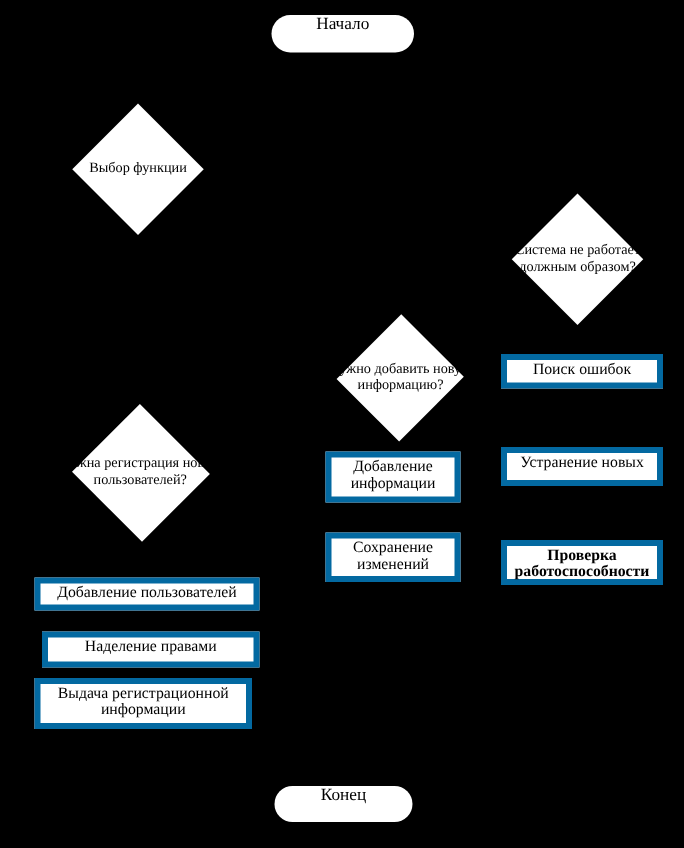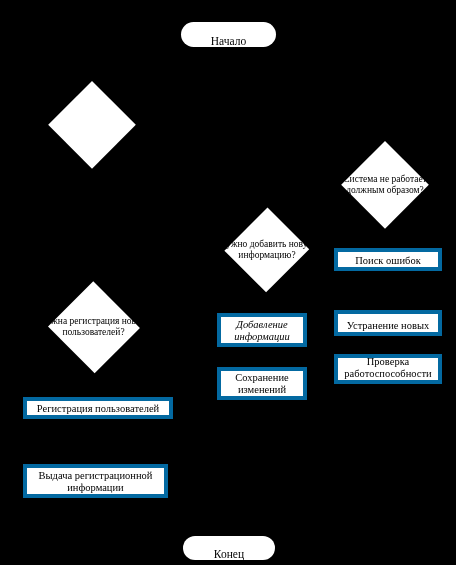--- a/index.html
+++ b/index.html
@@ -12,26 +12,25 @@
     width: 456px;
     height: 565px;
     background: #000000;
     overflow: hidden;
     font-family: "Liberation Serif", "DejaVu Serif", serif;
   }
   .node {
     position: absolute;
     box-sizing: border-box;
     display: flex;
-    align-items: flex-end;
+    align-items: flex-start;
     justify-content: center;
     text-align: center;
     color: #000000;
     line-height: 1.08;
-    margin-top: 12px;
   }
   
   .terminator {
     background: #ffffff;
     border-radius: 999px;
     font-size: 11.5px;
   }
   
   .process {
     background: #ffffff;
@@ -70,61 +69,65 @@
 <body>
 
 <div id="canvas">
 
   <div class="node terminator" style="left:181px; top:10px; width:95px; height:25px;">
     <span>Начало</span>
   </div>
 
   <div class="node decision" style="left:48px; top:69px; width:88px; height:88px;">
     <div class="dia-shape"></div>
+    <div class="dia-label">Выбор функции</div>
   </div>
 
   <div class="node decision wide" style="left:341px; top:129px; width:88px; height:88px;font-family:Liberation Serif, serif;">
     <div class="dia-shape"></div>
     <div class="dia-label">Система не работает должным образом?</div>
   </div>
 
-  <div class="node decision wide" style="left:225px; top:195px; width:84px; height:86px;">
+  <div class="node decision wide" style="left:225px; top:209px; width:84px; height:86px;">
     <div class="dia-shape"></div>
     <div class="dia-label">Нужно добавить новую информацию?</div>
   </div>
 
   <div class="node decision wide" style="left:47px; top:270px; width:93px; height:90px;">
     <div class="dia-shape"></div>
     <div class="dia-label">Нужна регистрация новых пользователей?</div>
   </div>
 
   <div class="node process" style="left:334px; top:236px; width:108px; height:23px;">
     <span>Поиск ошибок</span>
   </div>
 
   <div class="node process" style="left:334px; top:298px; width:108px; height:26px;">
     <span>Устранение новых</span>
   </div>
 
-  <div class="node process" style="left:334px; top:342px; width:108px; height:30px;">
+  <div class="node process" style="left:334px; top:360px; width:108px; height:30px;font-weight:bold;">
     <span>Проверка работоспособности</span>
   </div>
 
-  <div class="node process" style="left:217px; top:301px; width:90px; height:34px;font-style:italic;">
+  <div class="node process" style="left:217px; top:301px; width:90px; height:34px;">
     <span>Добавление информации</span>
   </div>
 
   <div class="node process" style="left:217px; top:355px; width:90px; height:33px;">
     <span>Сохранение изменений</span>
   </div>
 
   <div class="node process" style="left:23px; top:385px; width:150px; height:22px;">
-    <span>Регистрация пользователей</span>
+    <span>Добавление пользователей</span>
   </div>
 
+  <div class="node process" style="left:28px; top:421px; width:145px; height:24px;">
+    <span>Наделение правами</span>
+  </div>
 
   <div class="node process" style="left:23px; top:452px; width:145px; height:34px;">
     <span>Выдача регистрационной информации</span>
   </div>
 
   <div class="node terminator" style="left:183px; top:524px; width:92px; height:24px;border-radius:12px;">
     <span>Конец</span>
   </div>
 
 </div>

